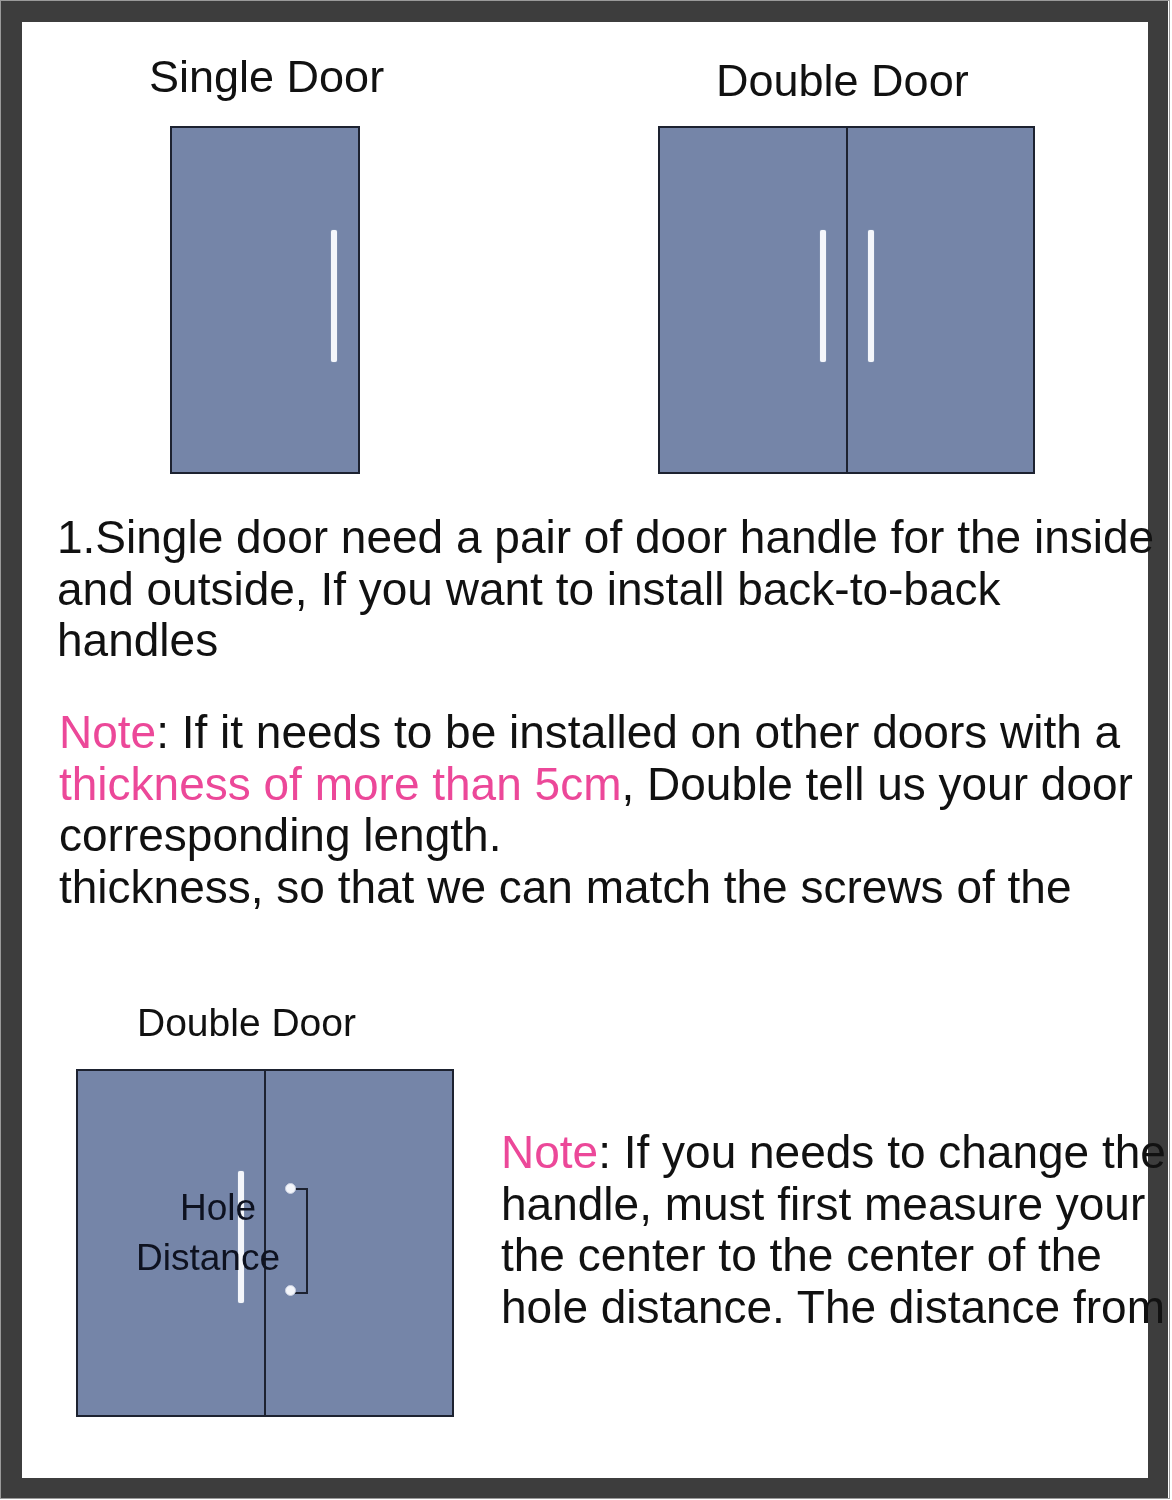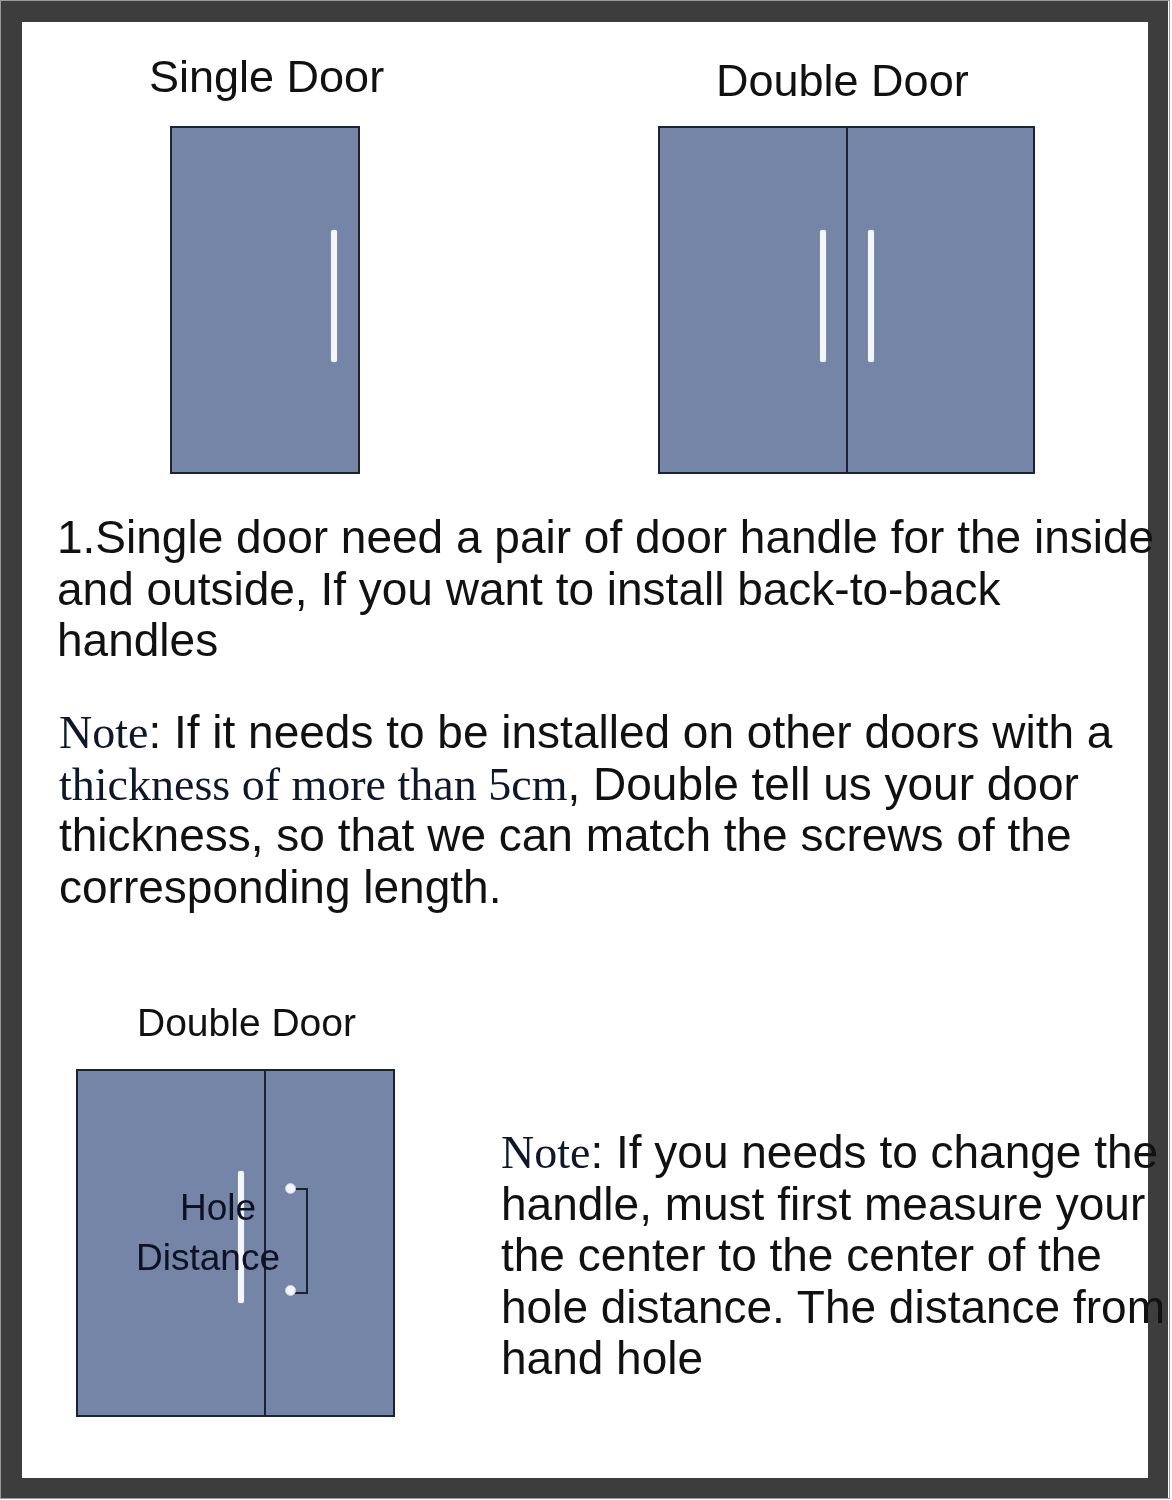--- a/index.html
+++ b/index.html
@@ -4,21 +4,21 @@
 <style>
   html, body { margin:0; padding:0; }
   body { width:1172px; height:1500px; background:#ffffff; position:relative; overflow:hidden; font-family:"Liberation Sans", sans-serif; color:#111; }
   .frame { position:absolute; left:0; top:0; width:1168px; height:1498px; box-sizing:border-box; border-style:solid; border-color:#3d3d3d; border-width:22px 20px 20px 22px; background:#fff; }
   .frame-outline { position:absolute; left:0; top:0; width:1170px; height:1499px; box-sizing:border-box; border:1px solid #9a9a9a; pointer-events:none; }
   .title { position:absolute; font-size:45px; line-height:1; color:#111; white-space:nowrap; }
   .door { position:absolute; background:#7585a8; border:2px solid #1d2230; box-sizing:border-box; }
   .divider { position:absolute; top:0; bottom:0; width:2px; background:#1d2230; }
   .handle { position:absolute; width:6px; background:#f4f6fb; border-radius:2px; box-shadow:0 0 1px #c9d0e0; }
   .para { position:absolute; font-size:46px; line-height:51.5px; color:#111; }
-  .red { color:#0f172a;font-family:Liberation Serif, serif; }
+  .red { color:#ec4899; }
   .hole-label { position:absolute; font-size:37px; line-height:50px; color:#0e1220; text-align:center; white-space:nowrap; }
   .bracket { position:absolute; border:2px solid #1d2230; border-left:none; box-sizing:border-box; }
   .dot { position:absolute; width:9px; height:9px; border-radius:50%; background:#f4f6fb; border:1px solid #c9d0e0; }
 </style>
 </head>
 <body>
 
 <div class="frame"></div>
 <div class="frame-outline"></div>
 
@@ -36,37 +36,36 @@
 </div>
 
 <div class="para" style="left:57px; top:512px;">
   <div>1.Single door need a pair of door handle for the inside</div>
   <div>and outside, If you want to install back-to-back handles</div>
 </div>
 
 <div class="para" style="left:59px; top:707px;">
   <div><span class="red">Note</span><span>:</span><span> If it needs to be installed on other doors with a</span></div>
   <div><span class="red">thickness of more than 5cm</span><span>, Double tell us your door</span></div>
+  <div>corresponding length.</div>
   <div>thickness, so that we can match the screws of the</div>
-  <div>corresponding length.</div>
 </div>
 
 <div class="title" style="left:137px; top:1003px; font-size:39px;">Double Door</div>
 
-<div class="door" style="left:76px; top:1069px; width:319px; height:348px;">
+<div class="door" style="left:76px; top:1069px; width:378px; height:348px;">
   <div class="divider" style="left:186px;"></div>
   <div class="handle" style="left:160px; top:100px; height:132px;"></div>
   <div class="bracket" style="left:211px; top:117px; width:19px; height:106px;"></div>
   <div class="dot" style="left:207px; top:112px;"></div>
   <div class="dot" style="left:207px; top:214px;"></div>
   <div class="hole-label" style="left:40px; top:112px; width:180px;">
     <div style="padding-left:20px;">Hole</div>
     <div>Distance</div>
   </div>
 </div>
 
 <div class="para" style="left:494px; top:1127px;margin-left:7px;">
   <div><span class="red">Note</span><span>:</span><span> If you needs to change the</span></div>
   <div>handle, must first measure your</div>
   <div>the center to the center of the</div>
   <div>hole distance. The distance from</div>
-  <div>hand hole</div>
 </div>
 
 </body></html>

